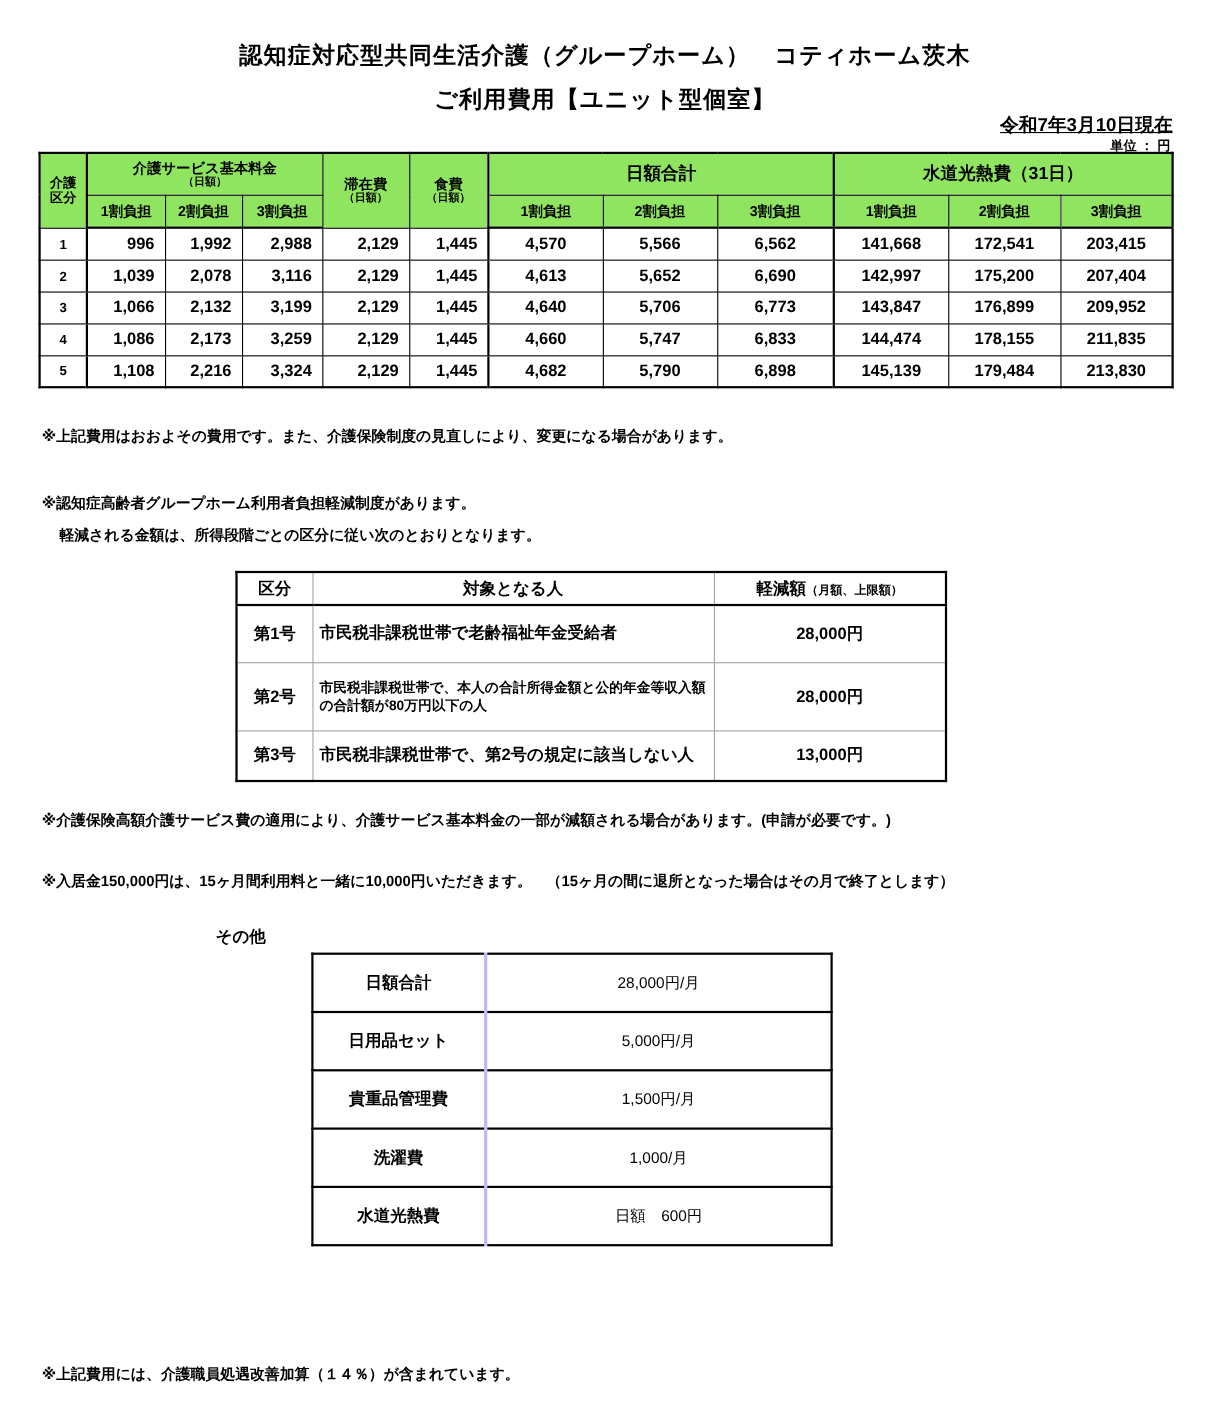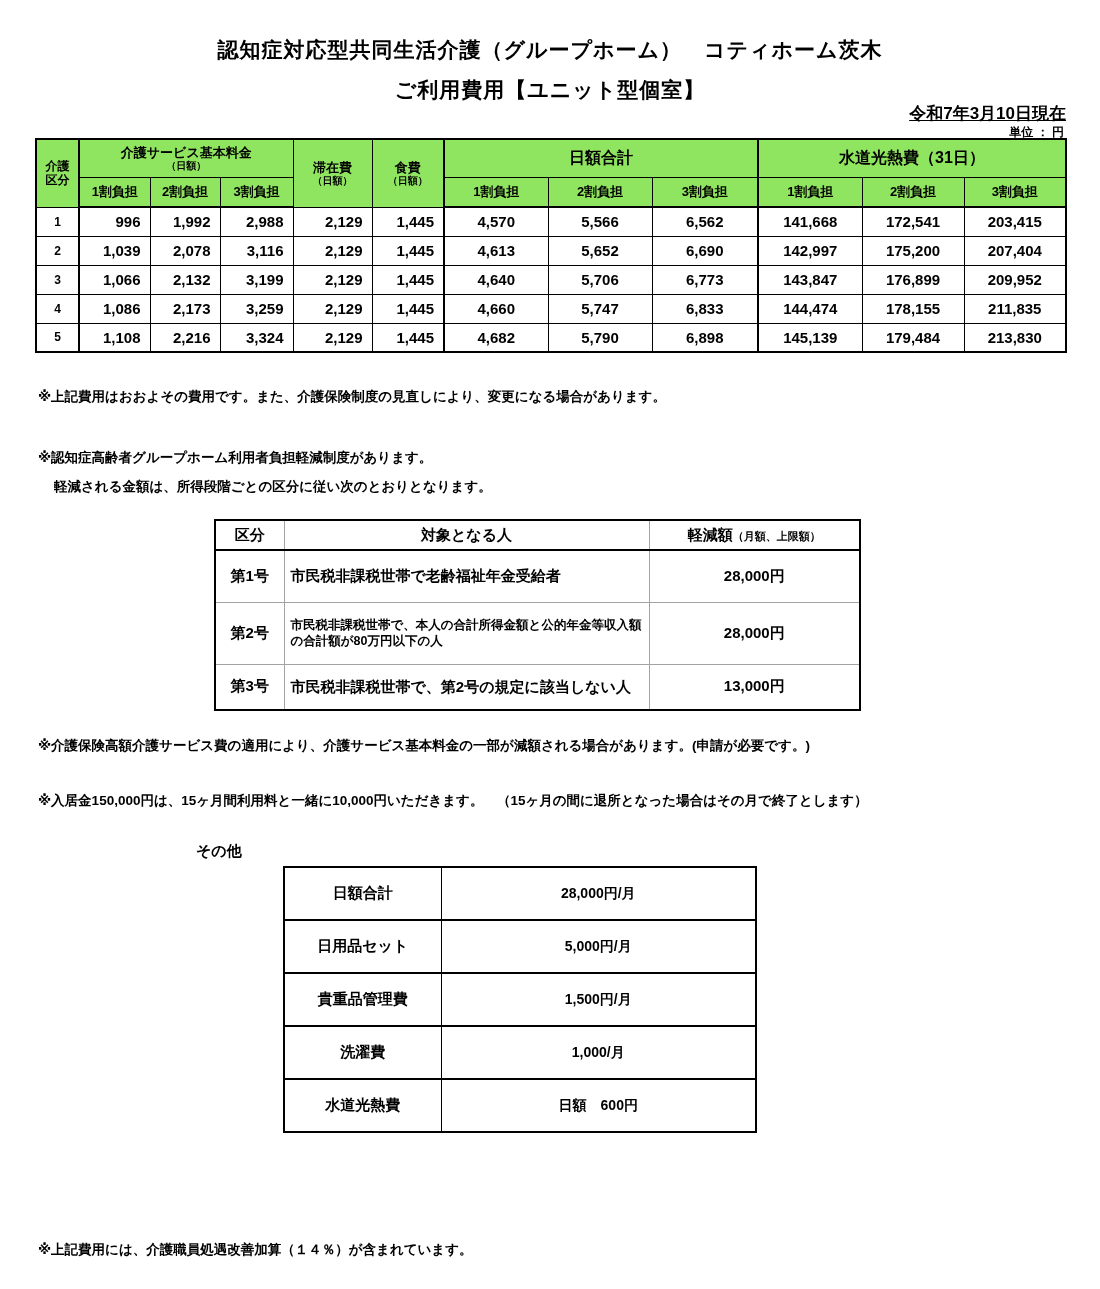--- a/index.html
+++ b/index.html
@@ -56,21 +56,21 @@
   .red-table td.amt { text-align: center; font-size: 15px; font-weight: bold; }
   .red-table tr.rrow1 { height: 52px; }
   .red-table tr.rrow2 { height: 62px; }
   .red-table tr.rrow3 { height: 46px; }
 
   
   .other-label { position: absolute; left: 196px; top: 842px; font-size: 15px; font-weight: bold; }
   .other-table { position: absolute; left: 283px; top: 866px; width: 472px; border: 2px solid #000; }
   .other-table td { border: 2px solid #000; vertical-align: middle; text-align: center; }
   .other-table td.item  { border-right: 1px solid #000; font-size: 15px; font-weight: bold; }
-  .other-table td.price { border-left: 1px solid #c4b5fd; font-size: 14px; font-weight: bold; }
+  .other-table td.price { border-left: 3px solid #c4b5fd; font-size: 14px; font-weight: normal; }
   .other-table tr { height: 53px; }
 </style>
 </head>
 <body>
 
 <div class="page">
 
   <div class="title-block">
     <div class="title-line1">認知症対応型共同生活介護（グループホーム）　コティホーム茨木</div>
     <div class="title-line2">ご利用費用【ユニット型個室】</div>

